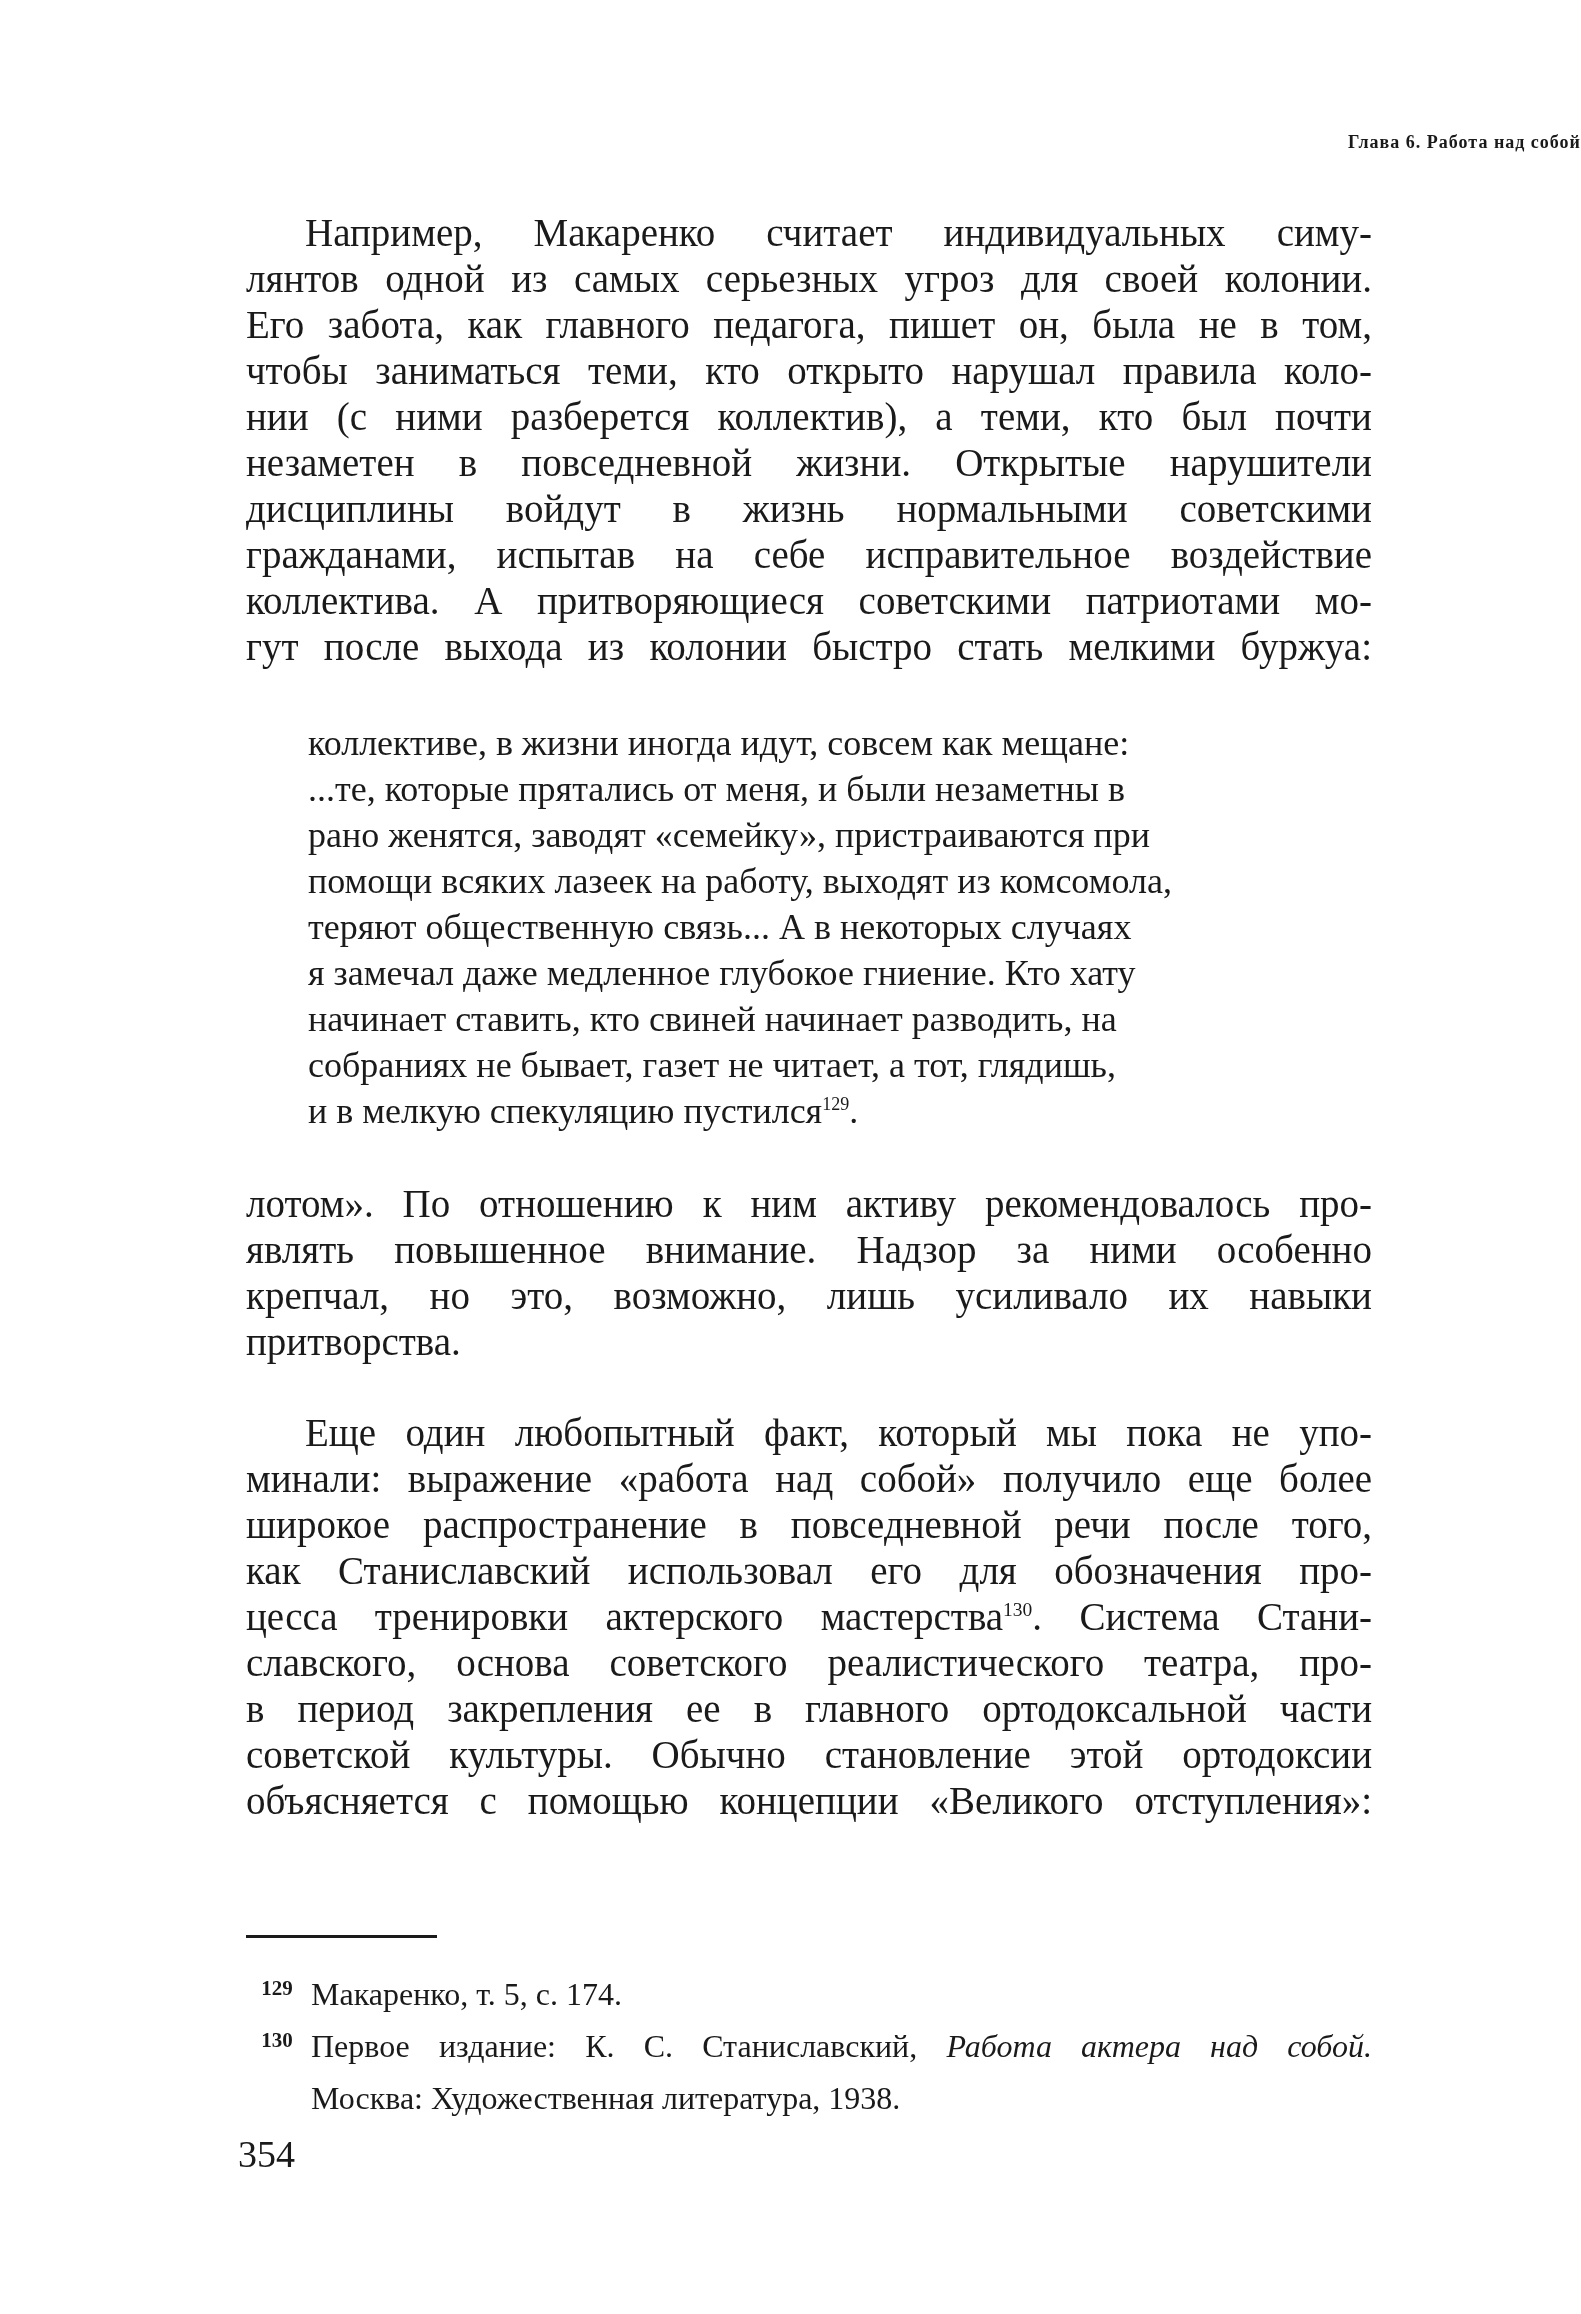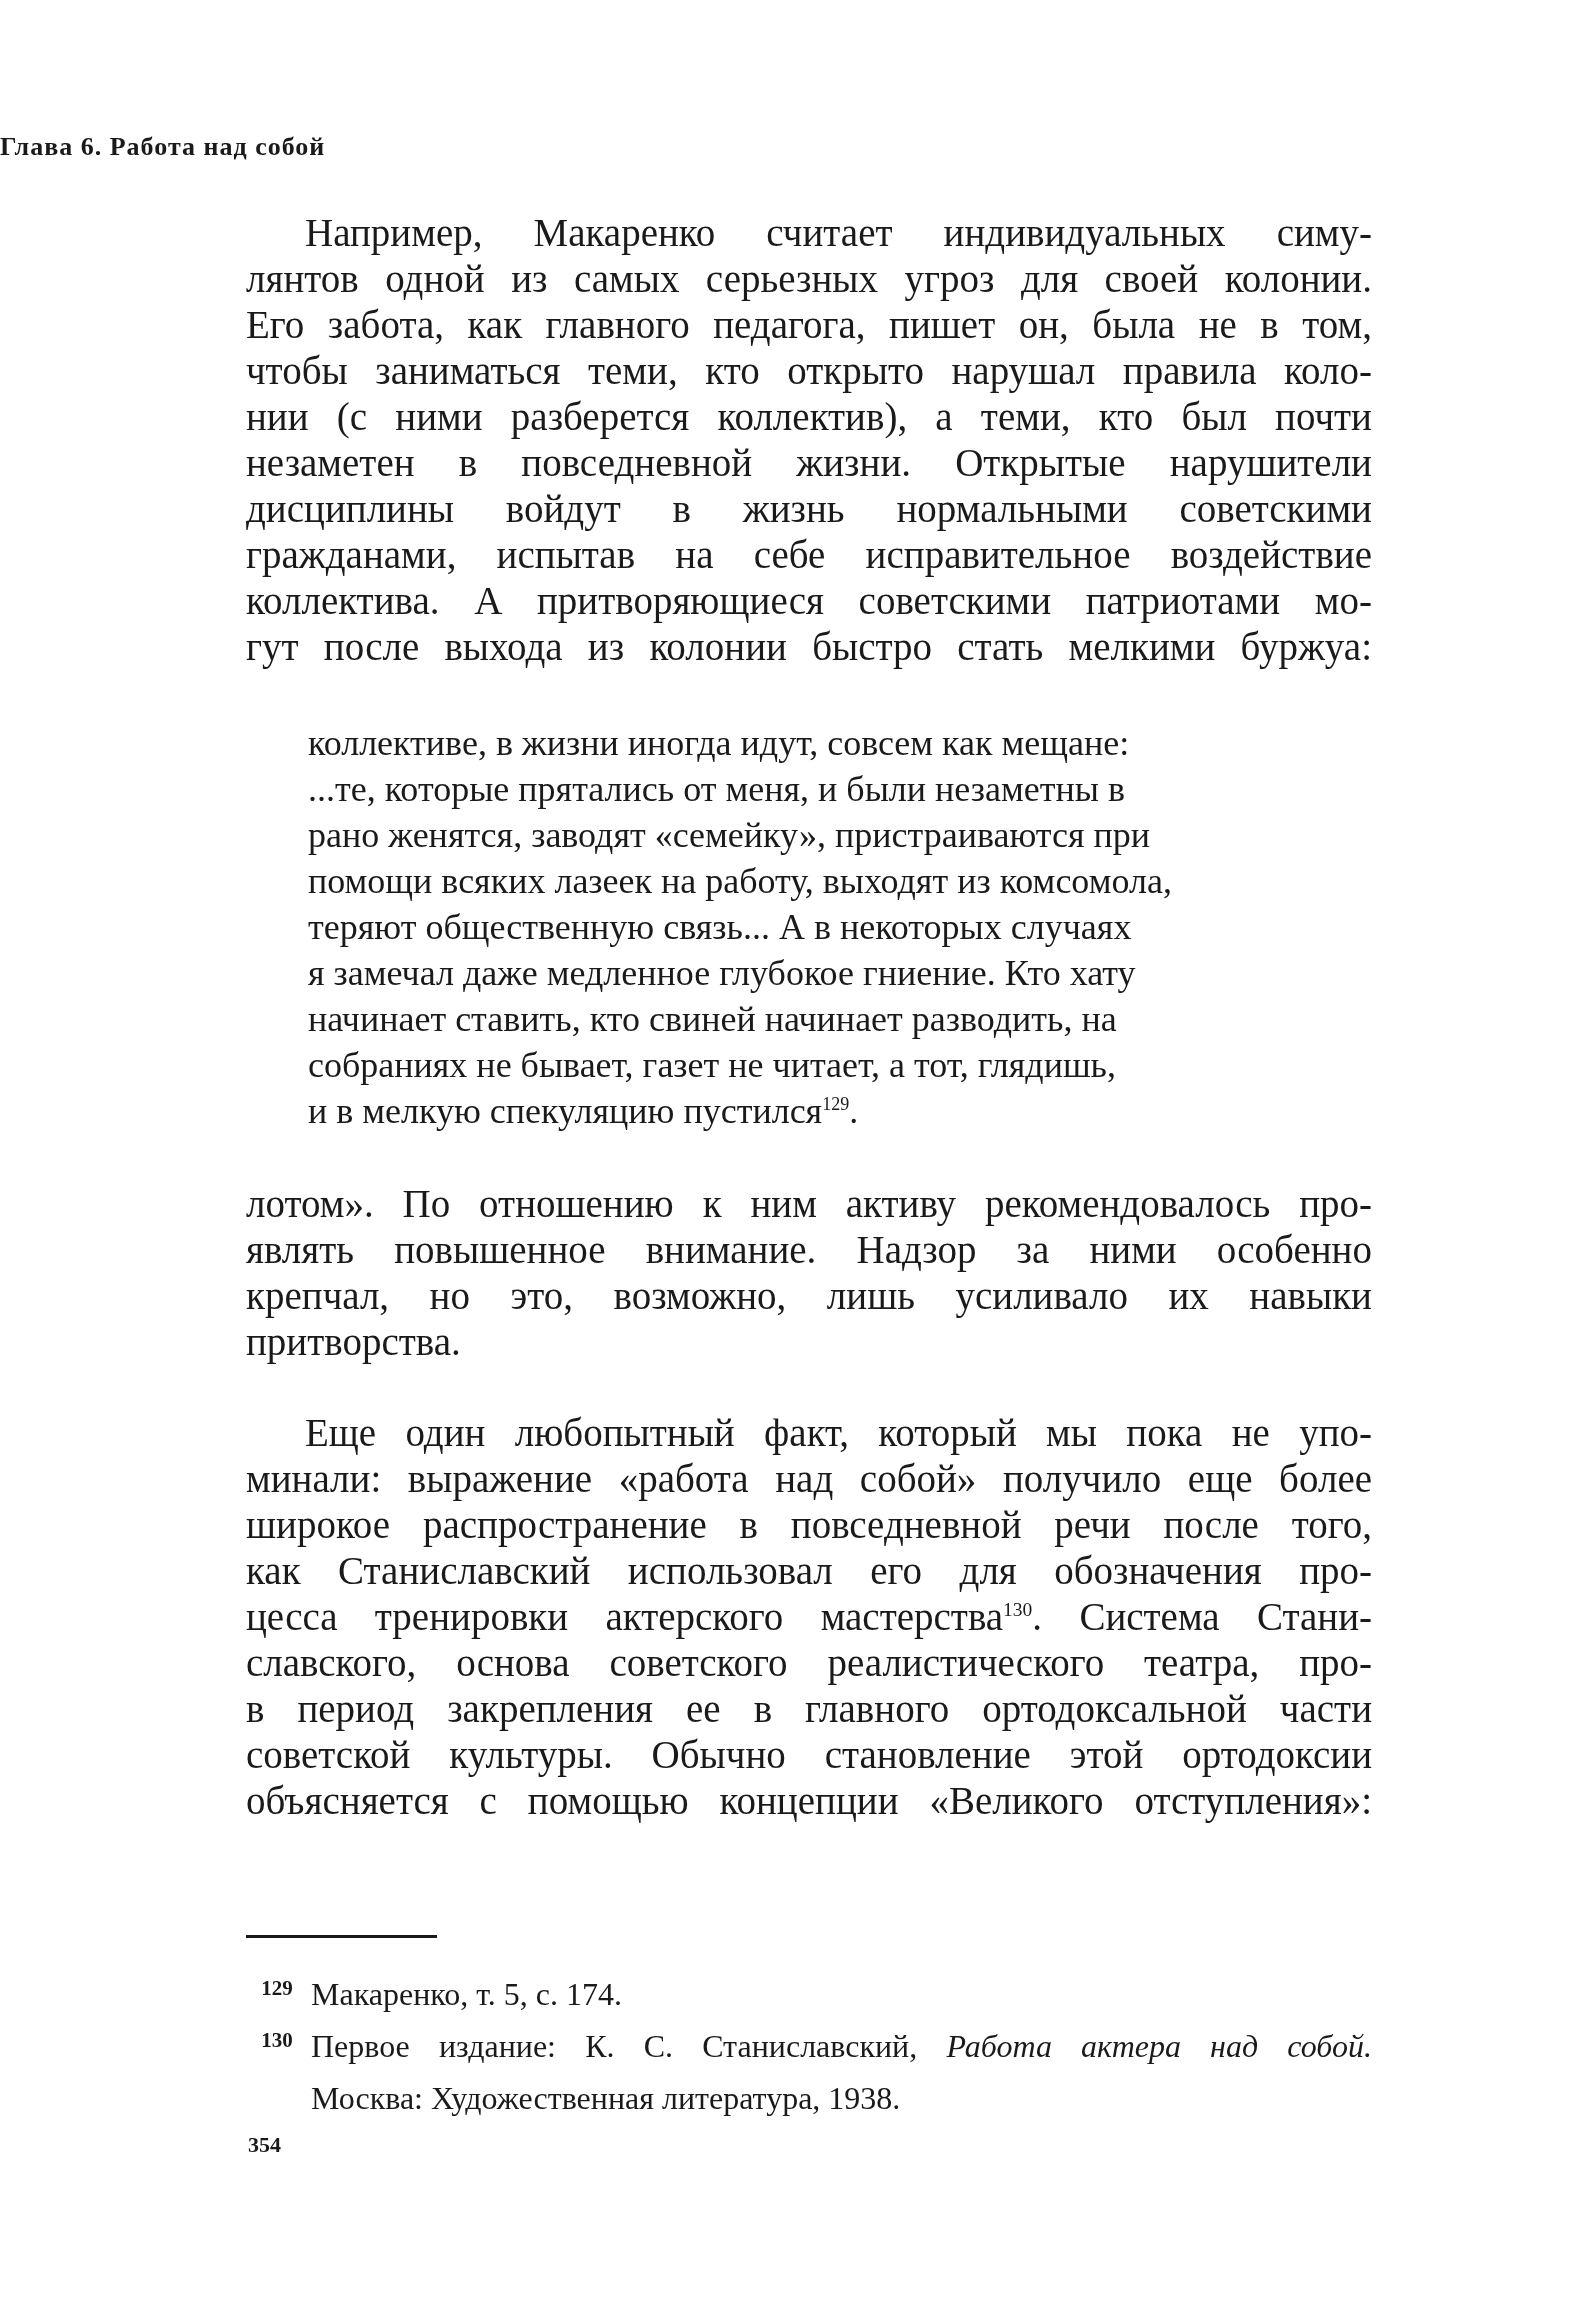--- a/index.html
+++ b/index.html
@@ -3,21 +3,21 @@
   <meta charset="utf-8">
   <style>
     html, body { margin: 0; padding: 0; background: #ffffff; }
     body {
       width: 1581px; height: 2314px; position: relative; overflow: hidden;
       color: #1a1a1a;
       font-family: "Liberation Serif", "DejaVu Serif", serif;
     }
     .running-head {
       position: absolute; top: 132px; left: 0; width: 1581px;
-      text-align: left; font-weight: bold; font-size: 26px; letter-spacing: 1px;
+      text-align: right; font-weight: bold; font-size: 18px; letter-spacing: 1px;
     }
     .body-text {
       position: absolute; left: 246px; width: 1126px;
       font-size: 39px; line-height: 46px; text-align: justify;
     }
     .body-text .line { display: block; white-space: nowrap; text-align-last: justify; text-align: justify; }
     .body-text .line.last { text-align-last: left; }
     .line.indent-first { padding-left: 59px; }
     .p1 { top: 210px; }
     .quote {
@@ -35,21 +35,21 @@
       position: absolute; left: 246px; width: 1126px; top: 1962px;
       font-size: 32px; line-height: 40px;
     }
     .fn { position: relative; padding-left: 65px; }
     .fn-num {
       position: absolute; left: 15.3px; top: 0; font-weight: bold; font-size: 21px; line-height: 29px;
     }
     .fn-text .line { display: block; white-space: nowrap; margin-top: 12px; }
     .fn-text .line.justify { text-align: justify; text-align-last: justify; }
     .page-number {
-      position: absolute; left: 248px; top: 2132px; font-weight: bold; font-size: 22px;
+      position: absolute; left: 238px; top: 2132px; font-weight: normal; font-size: 38px;
     }
     em { font-style: italic; }
   </style>
 </head>
 <body>
 
 <div class="running-head">Глава 6. Работа над собой</div>
 
 <div class="body-text p1">
   <span class="line indent-first">Например, Макаренко считает индивидуальных симу-</span>

